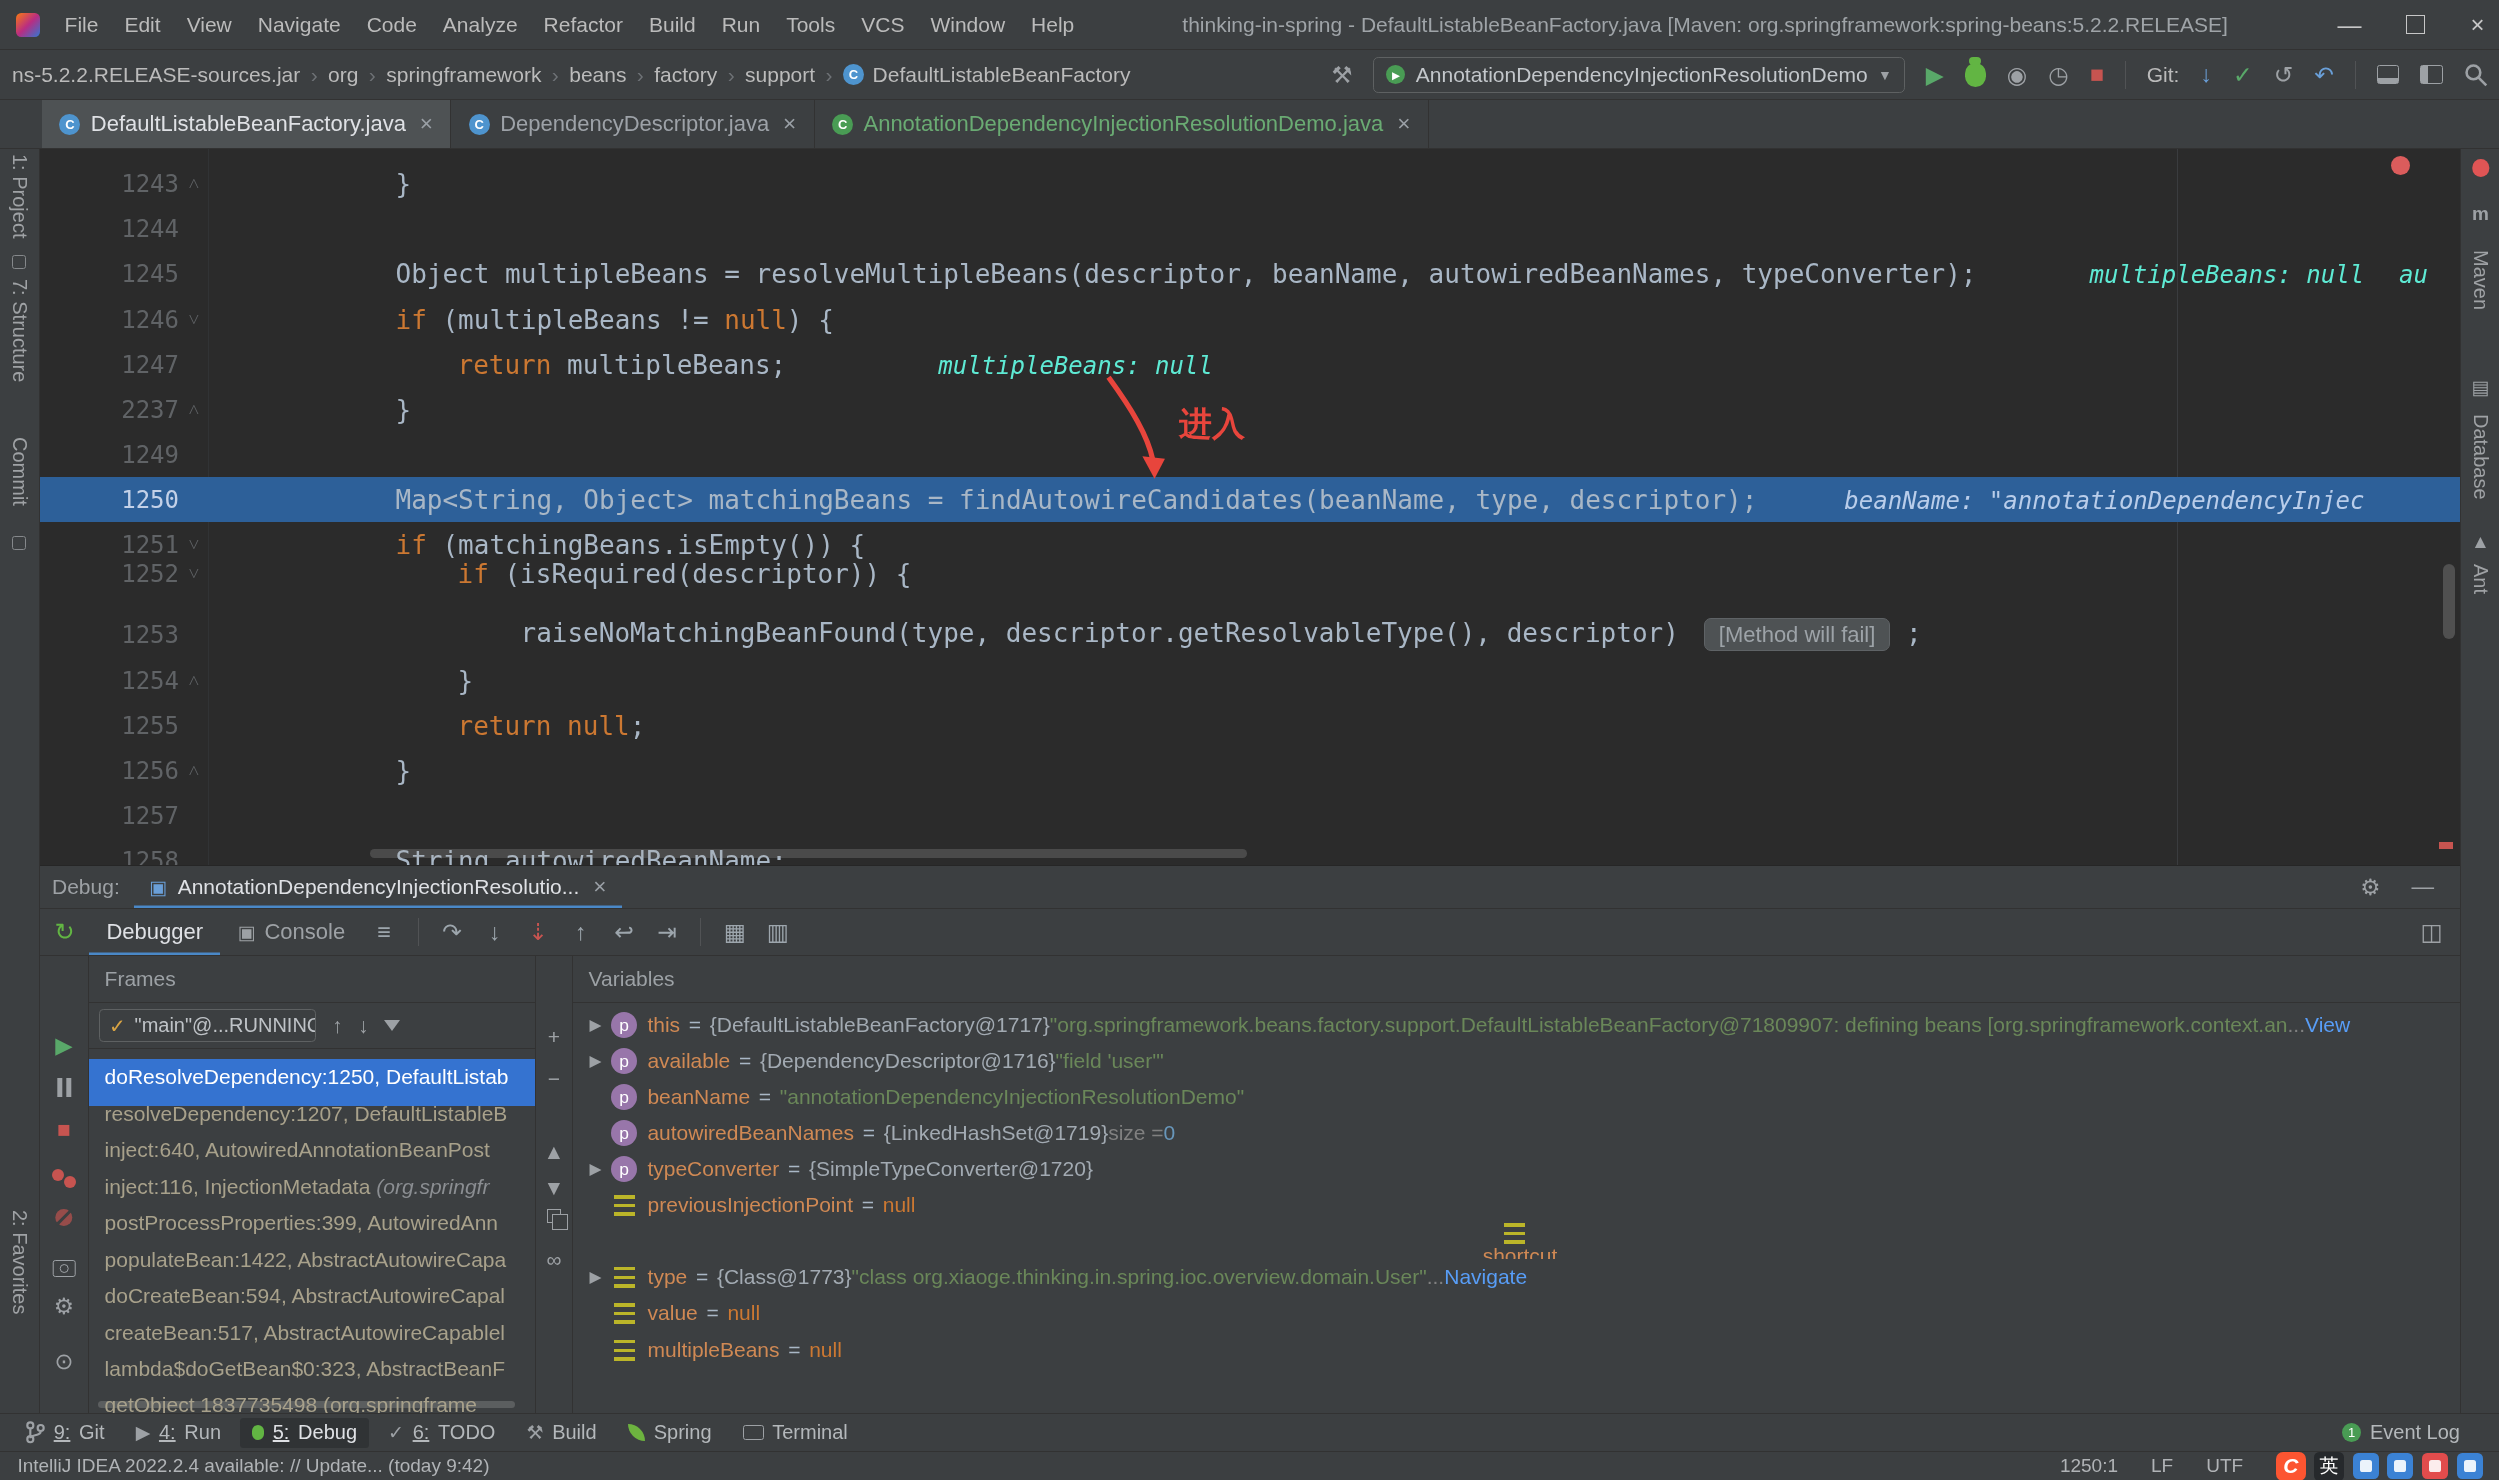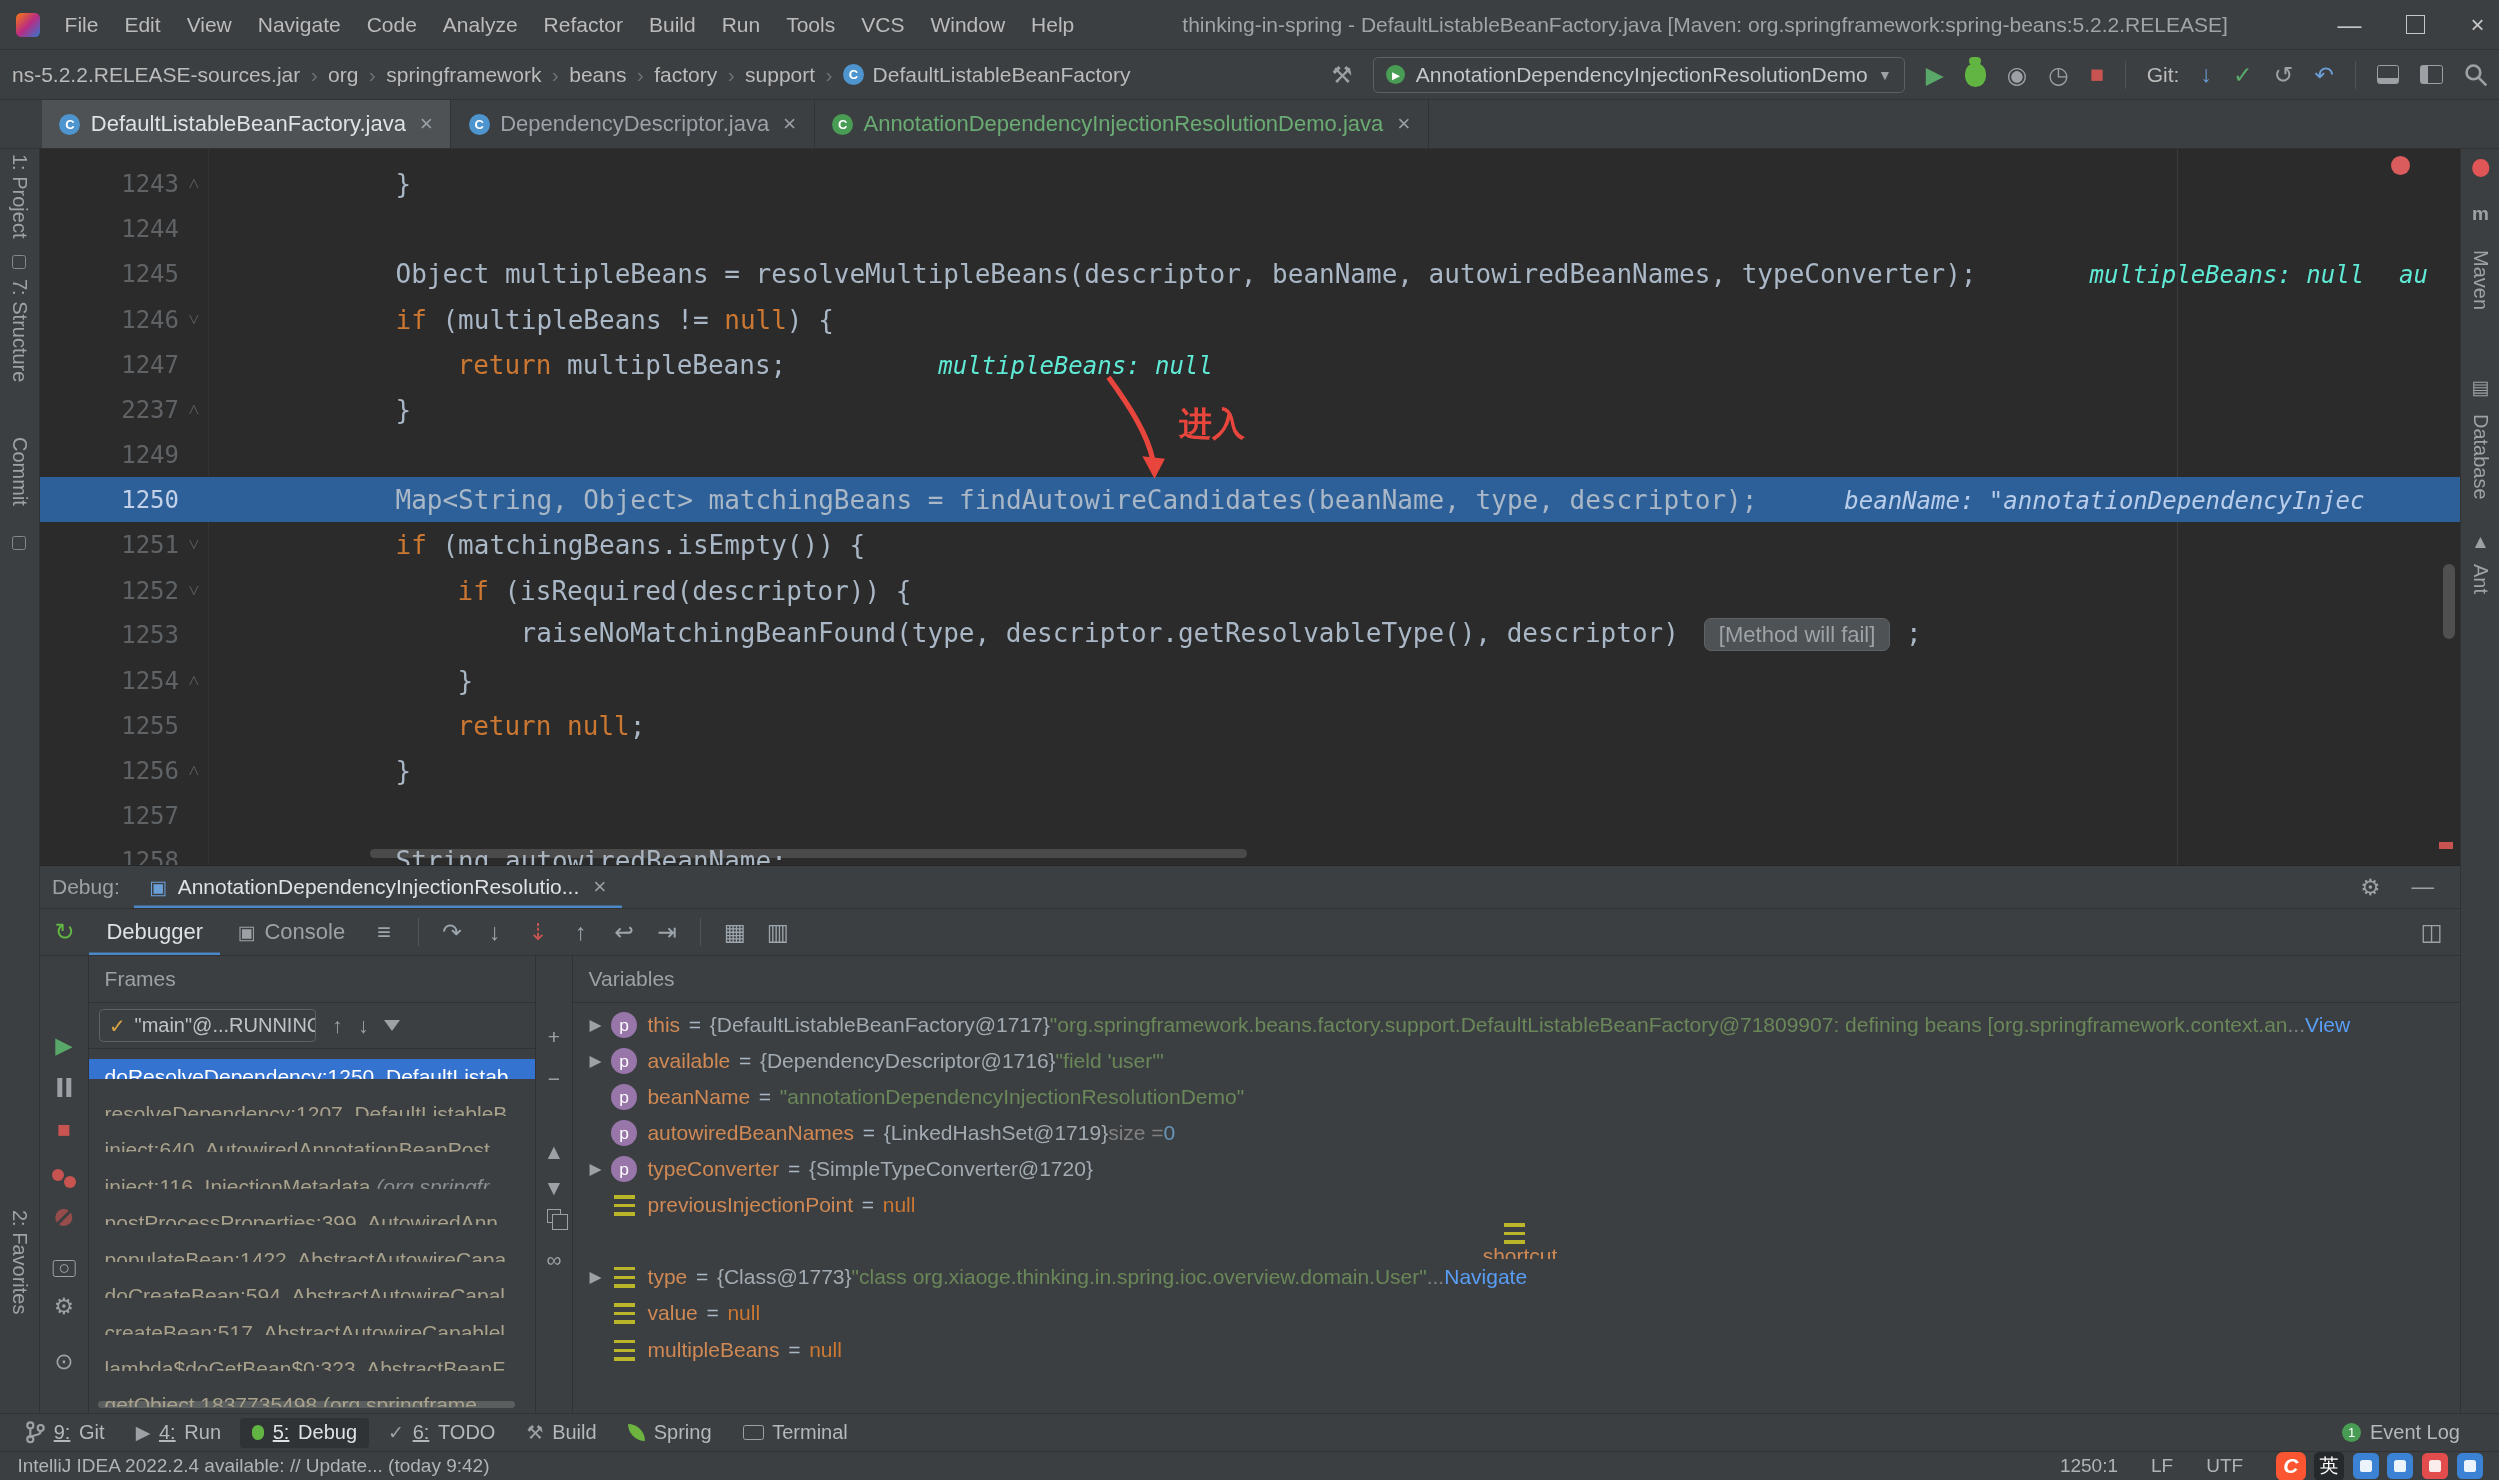--- a/index.html
+++ b/index.html
@@ -110,21 +110,21 @@
   .camic::after { content:''; position:absolute; left:6px; top:2.6px; width:7px; height:7px; border:1.7px solid #9da1a5; border-radius:50%; }
 
   #frames-col { width:447px; border-right:0.9px solid #323232; display:flex; flex-direction:column; flex:none; }
   .panel-head { height:47px; display:flex; align-items:center; padding:0 15.6px; color:#9ca1a5; font-size:21px; border-bottom:0.9px solid #323232; flex:none; }
   #thread-row { height:46px; display:flex; align-items:center; gap:15.6px; padding:0 10.4px; border-bottom:0.9px solid #323232; flex:none; }
   #thread-combo { display:flex; align-items:center; gap:8.7px; border:0.9px solid #5e6162; border-radius:4.3px; height:33px; padding:0 8.7px; font-size:20px; color:#bfc3c7; max-width:217px; overflow:hidden; white-space:nowrap; }
   #thread-combo .chk { color:#d9a444; }
   .trow-i { color:#9da1a5; font-size:21px; }
   .funnel { width:0; height:0; border-left:8.7px solid transparent; border-right:8.7px solid transparent; border-top:11.3px solid #9da1a5; display:inline-block; }
   #frames-list { flex:1; position:relative; overflow:hidden; font-size:21px; }
-  .frame { position:absolute; left:0; right:0; height:20px; line-height:36px; padding-left:15.6px; color:#a8a18b; white-space:nowrap; overflow:hidden; cursor:default; }
+  .frame { position:absolute; left:0; right:0; height:47px; line-height:36px; padding-left:15.6px; color:#a8a18b; white-space:nowrap; overflow:hidden; cursor:default; }
   .frame.sel { background:#3573d0; color:#ffffff; }
   .frame-pkg { font-style:italic; color:#8b8e92; }
   #frames-hthumb { position:absolute; bottom:5.2px; left:8.7px; width:417px; height:7px; background:rgba(166,166,166,.3); border-radius:3.5px; }
 
   #watch-strip { width:37px; border-right:0.9px solid #323232; position:relative; flex:none; }
   .wstrip-i { position:absolute; left:50%; transform:translateX(-50%); color:#9da1a5; font-size:21px; }
   .ic-copy { width:14px; height:14px; border:1.7px solid #9da1a5; }
   .ic-copy::after { content:''; position:absolute; left:3.5px; top:3.5px; width:14px; height:14px; border:1.7px solid #9da1a5; background:#3c3f41; }
 
   #vars-col { flex:1; display:flex; flex-direction:column; min-width:0; }
@@ -277,21 +277,21 @@
         <div id="lines">
             <div class="line" style="top: 12px;"><span class="ln">1243</span><span class="fold">˄</span><span class="code" style="padding-left: 187px;"><span class="fg">}</span></span></div>
             <div class="line" style="top: 57px;"><span class="ln">1244</span><span class="fold"></span><span class="code"></span></div>
             <div class="line" style="top: 102px;"><span class="ln">1245</span><span class="fold"></span><span class="code" style="padding-left: 187px;"><span class="fg">Object multipleBeans = resolveMultipleBeans(descriptor, beanName, autowiredBeanNames, typeConverter);</span><span class="hint" style="padding-left: 113px;">multipleBeans: null</span><span class="hint" style="padding-left: 35px;">au</span></span></div>
             <div class="line" style="top: 148px;"><span class="ln">1246</span><span class="fold">˅</span><span class="code" style="padding-left: 187px;"><span class="kw">if </span><span class="fg">(multipleBeans != </span><span class="kw">null</span><span class="fg">) {</span></span></div>
             <div class="line" style="top: 193px;"><span class="ln">1247</span><span class="fold"></span><span class="code" style="padding-left: 249px;"><span class="kw">return </span><span class="fg">multipleBeans;</span><span class="hint" style="padding-left: 152px;">multipleBeans: null</span></span></div>
             <div class="line" style="top: 238px;"><span class="ln">2237</span><span class="fold">˄</span><span class="code" style="padding-left: 187px;"><span class="fg">}</span></span></div>
             <div class="line" style="top: 283px;"><span class="ln">1249</span><span class="fold"></span><span class="code"></span></div>
             <div class="line exec" style="top: 328px;"><span class="ln">1250</span><span class="fold"></span><span class="code" style="padding-left: 187px;"><span class="fg">Map&lt;String, Object&gt; matchingBeans = findAutowireCandidates(beanName, type, descriptor);</span><span class="hint" style="padding-left: 87px;">beanName: "annotationDependencyInjec</span></span></div>
             <div class="line" style="top: 373px;"><span class="ln">1251</span><span class="fold">˅</span><span class="code" style="padding-left: 187px;"><span class="kw">if </span><span class="fg">(matchingBeans.isEmpty()) {</span></span></div>
-            <div class="line" style="top: 419px; align-items: center;"><span class="ln">1252</span><span class="fold">˅</span><span class="code" style="padding-left: 249px;"><span class="kw">if </span><span class="fg">(isRequired(descriptor)) {</span></span></div>
+            <div class="line" style="top: 402px; align-items: center;"><span class="ln">1252</span><span class="fold">˅</span><span class="code" style="padding-left: 249px;"><span class="kw">if </span><span class="fg">(isRequired(descriptor)) {</span></span></div>
             <div class="line" style="top: 463px;"><span class="ln">1253</span><span class="fold"></span><span class="code" style="padding-left: 312px;"><span class="fg">raiseNoMatchingBeanFound(type, descriptor.getResolvableType(), descriptor)</span><span class="chip">[Method will fail]</span><span class="fg"> ;</span></span></div>
             <div class="line" style="top: 509px;"><span class="ln">1254</span><span class="fold">˄</span><span class="code" style="padding-left: 249px;"><span class="fg">}</span></span></div>
             <div class="line" style="top: 554px;"><span class="ln">1255</span><span class="fold"></span><span class="code" style="padding-left: 249px;"><span class="kw">return null</span><span class="fg">;</span></span></div>
             <div class="line" style="top: 599px;"><span class="ln">1256</span><span class="fold">˄</span><span class="code" style="padding-left: 187px;"><span class="fg">}</span></span></div>
             <div class="line" style="top: 644px;"><span class="ln">1257</span><span class="fold"></span><span class="code"></span></div>
             <div class="line" style="top: 689px;"><span class="ln">1258</span><span class="fold"></span><span class="code" style="padding-left: 187px;"><span class="fg">String autowiredBeanName;</span></span></div>
           </div>
         <svg id="annot-arrow" width="2420" height="716" viewBox="0 0 2788 825">
           <path d="M1231 263 C 1258 300, 1276 330, 1282 358" stroke="#e8453c" stroke-width="6" fill="none"></path>
           <polygon points="1284,380 1270,354 1296,357" fill="#e8453c"></polygon>

